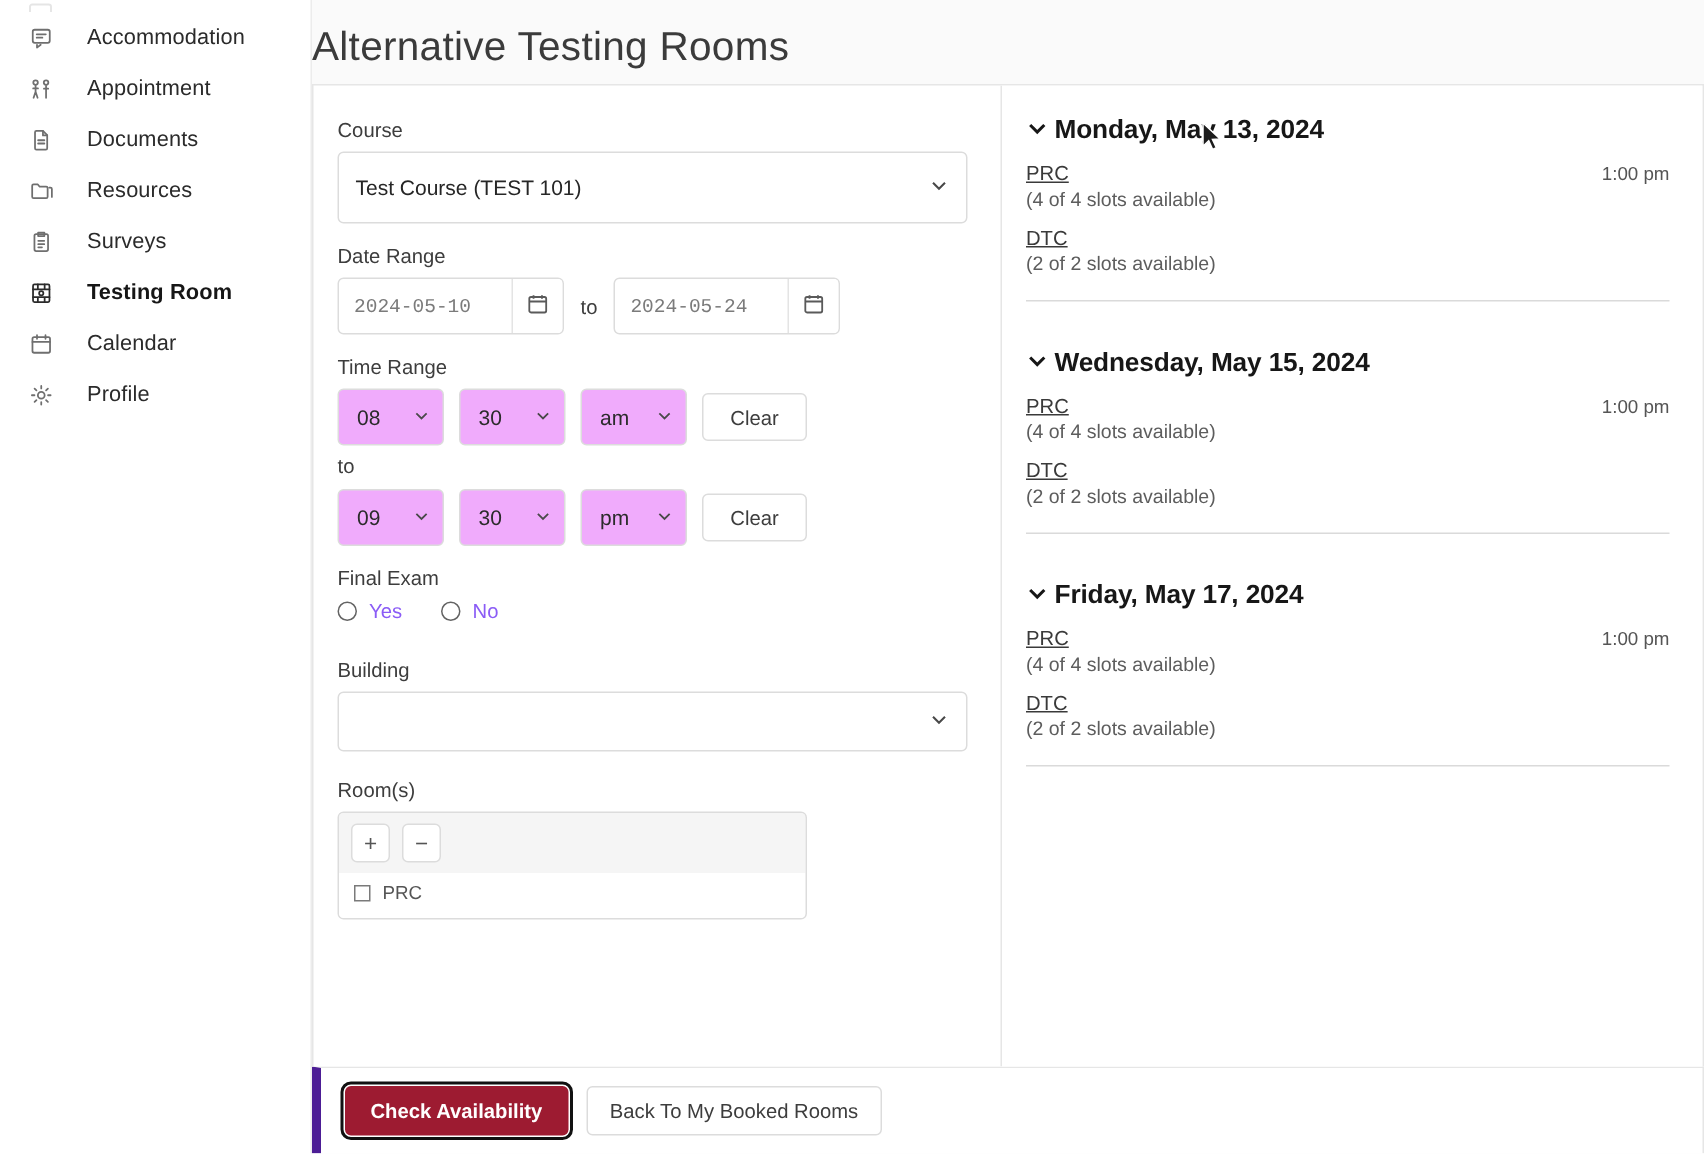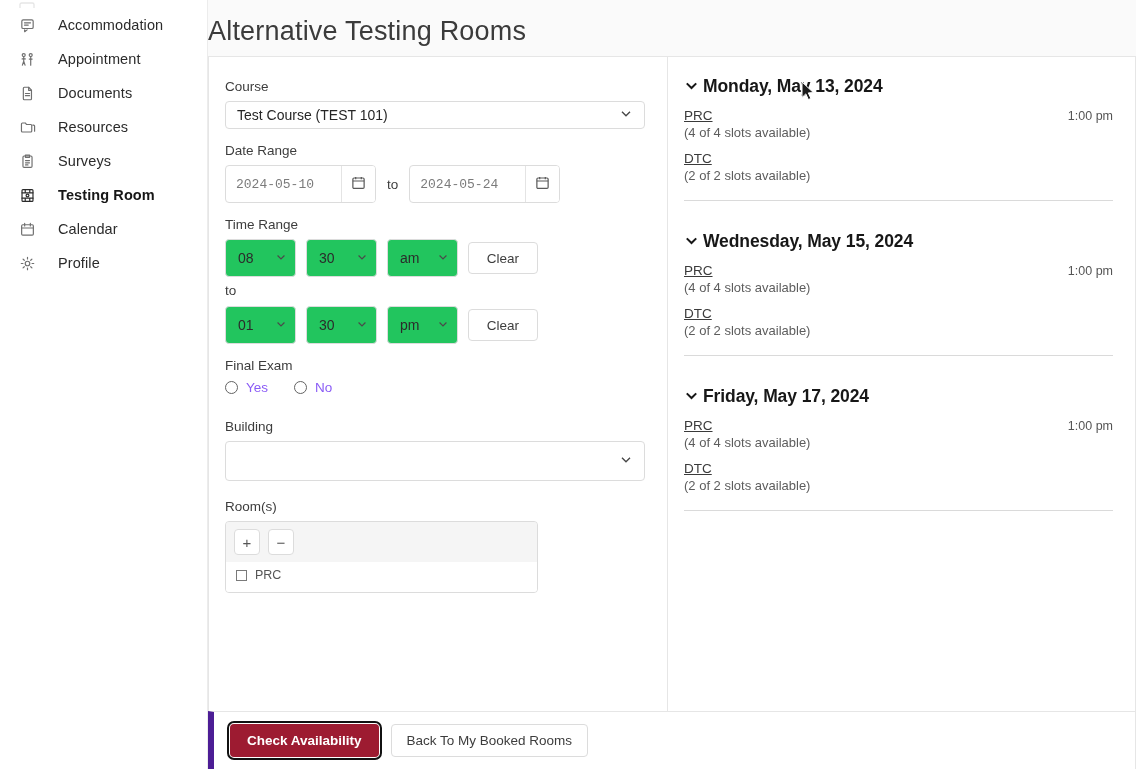--- a/index.html
+++ b/index.html
@@ -103,21 +103,21 @@
   }
   .fld { margin-bottom: 14px; }
   .fld-label {
     font-size: 13.5px;
     color: #3d3d3d;
     margin-bottom: 7px;
     display: block;
   }
   .select-box {
     position: relative;
-    height: 28px;
+    height: 48px;
     border: 1px solid #dcdcdc;
     border-radius: 4px;
     background: #fff;
     display: flex;
     align-items: center;
     padding: 0 34px 0 11px;
     font-size: 14px;
     color: #262626;
     cursor: pointer;
     width: 100%;
@@ -170,21 +170,21 @@
   }
 
   
   .time-row { display: flex; align-items: center; gap: 10px; }
   .tsel {
     position: relative;
     height: 38px;
     width: 71px;
     border: 1px solid #dcdcdc;
     border-radius: 4px;
-    background: #22c55e;
+    background: #f0abfc;
     display: flex; align-items: center;
     padding: 0 24px 0 12px;
     font-size: 14px;
     color: #2b2b2b;
     cursor: pointer;
   }
   .tsel .chev { position: absolute; right: 8px; top:50%; transform: translateY(-50%); color:#4a4a4a; }
   .clear-btn {
     height: 32px;
     min-width: 70px;
@@ -478,21 +478,21 @@
                   </svg>
               </span>
             </div>
             <button class="clear-btn">Clear</button>
           </div>
 
           <div class="to-line">to</div>
 
           <div class="time-row">
             <div class="tsel">
-              <span>01</span>
+              <span>09</span>
               <span class="chev">
                 <svg width="12" height="12" viewBox="0 0 14 14" fill="none" stroke="currentColor" stroke-width="1.4">
                     <path d="M3 5.3 L7 9.3 L11 5.3"></path>
                   </svg>
               </span>
             </div>
             <div class="tsel">
               <span>30</span>
               <span class="chev">
                 <svg width="12" height="12" viewBox="0 0 14 14" fill="none" stroke="currentColor" stroke-width="1.4">

